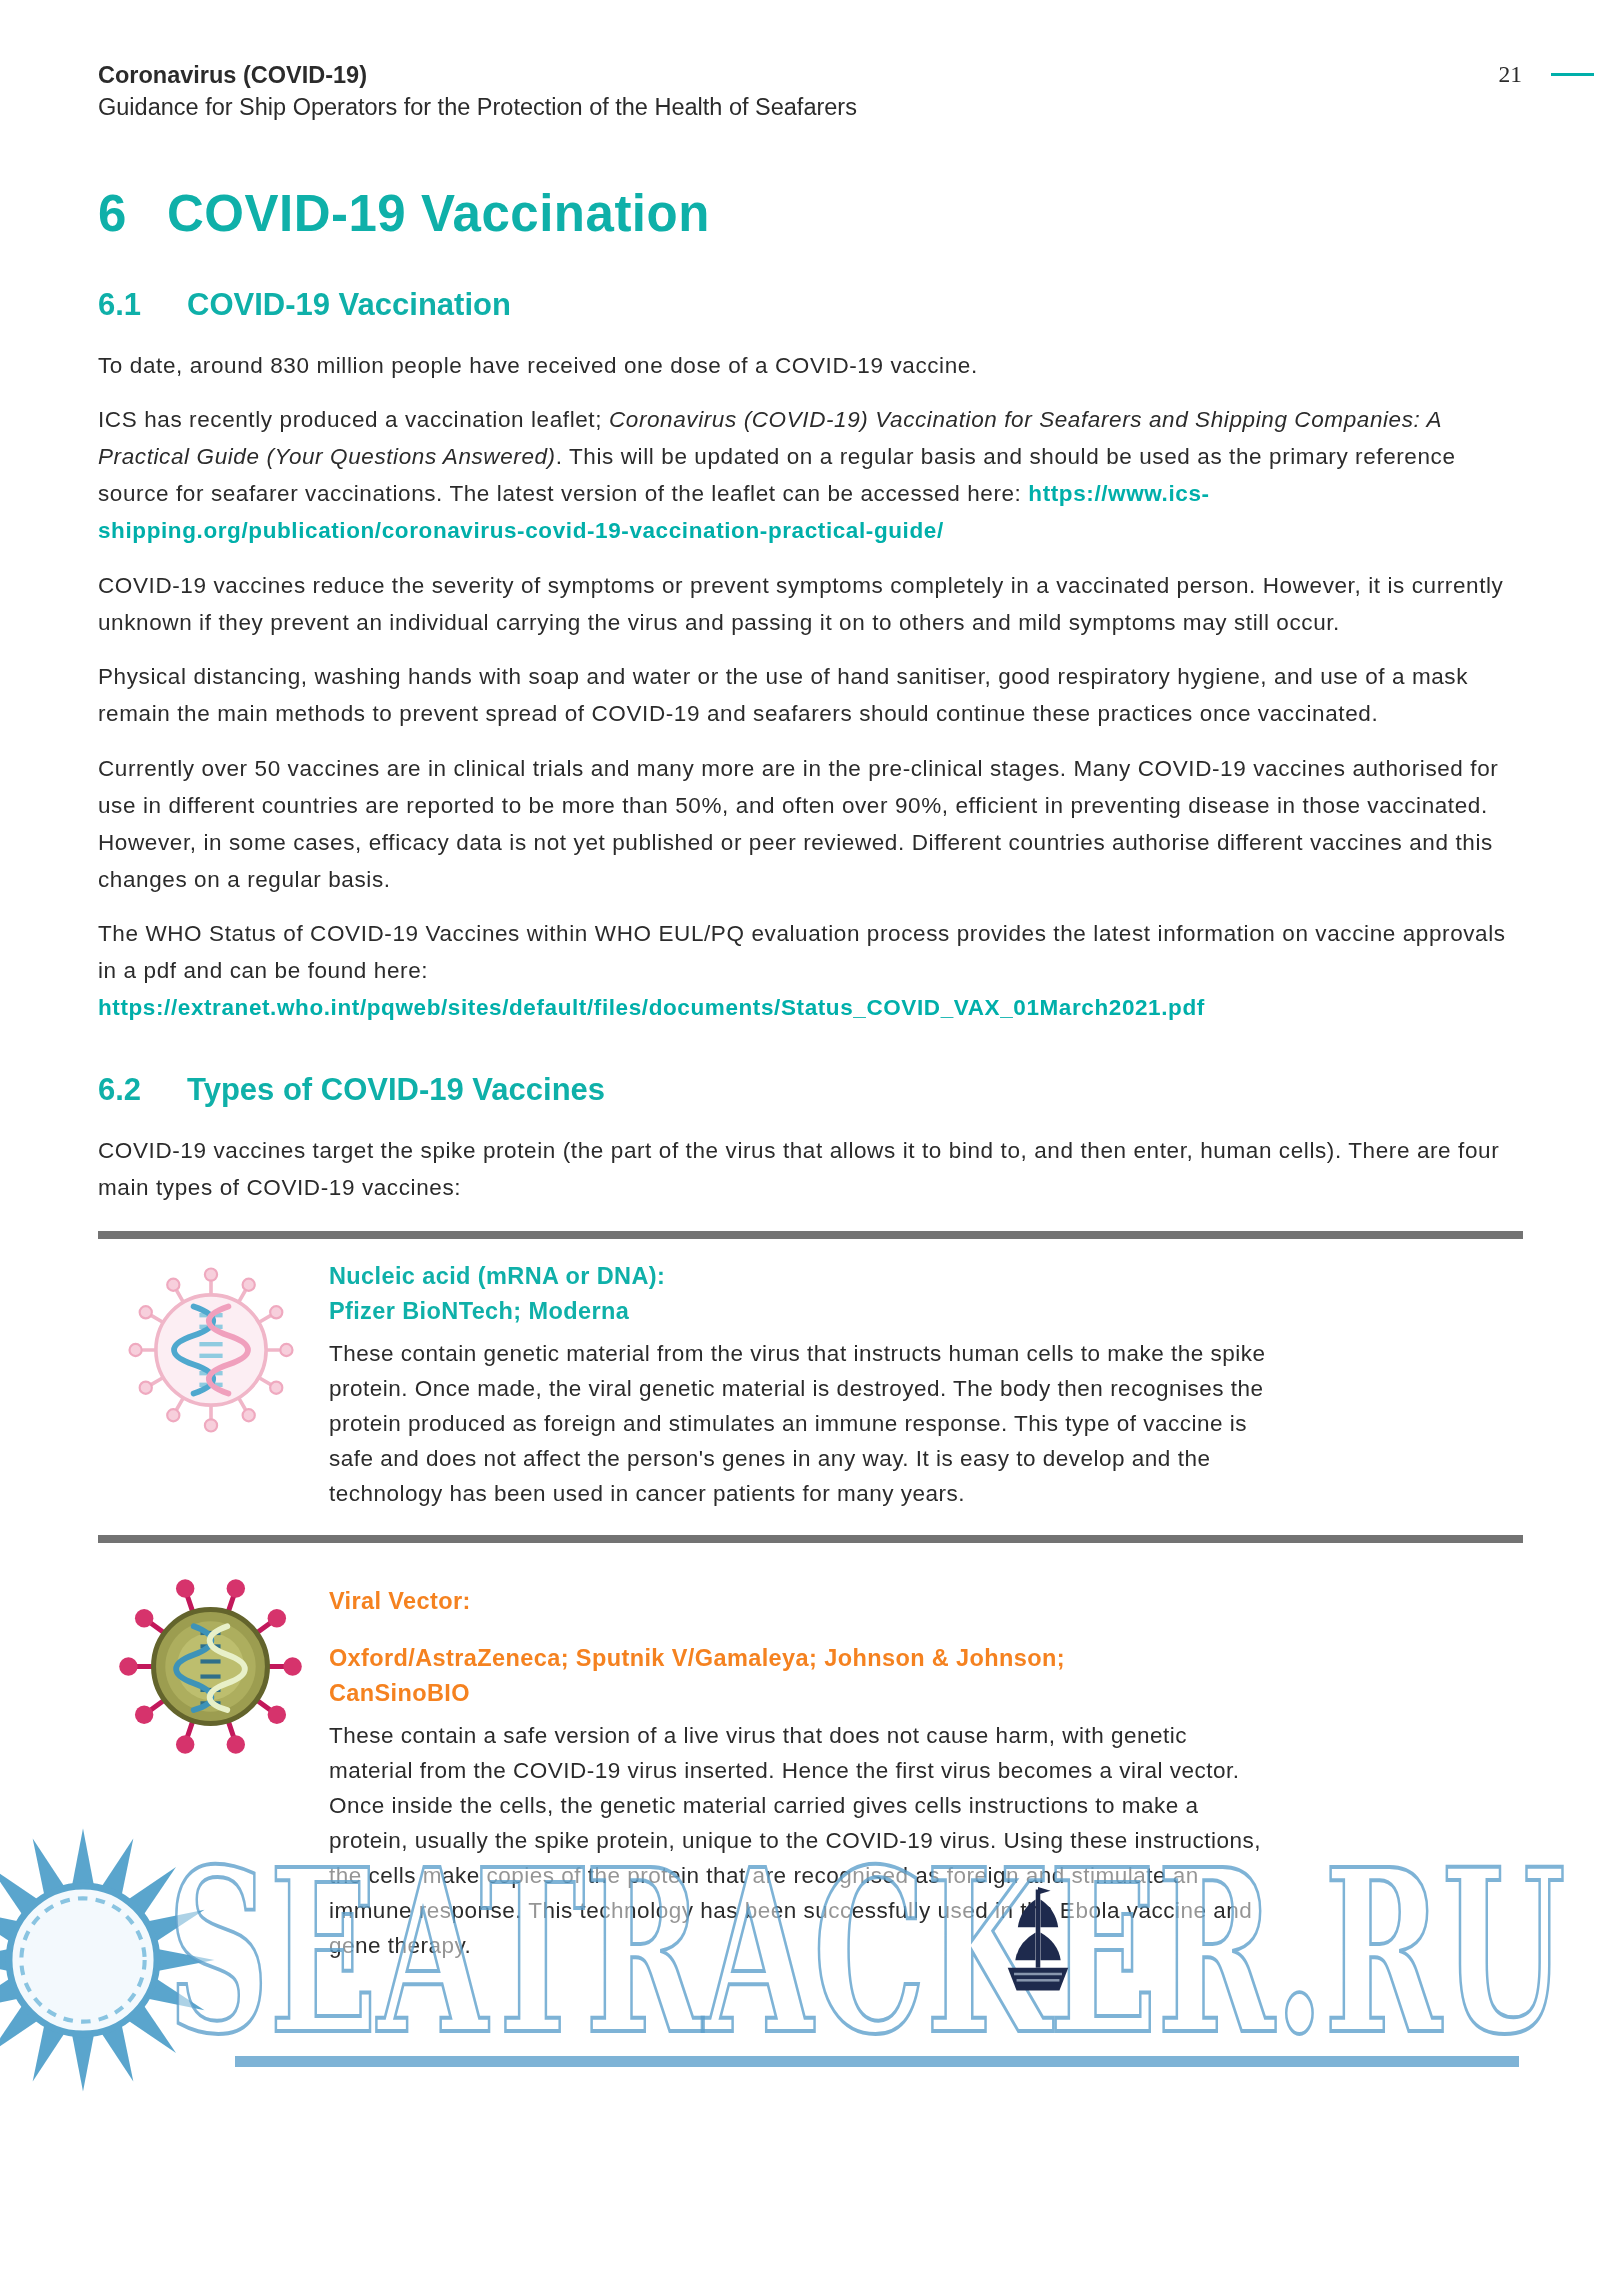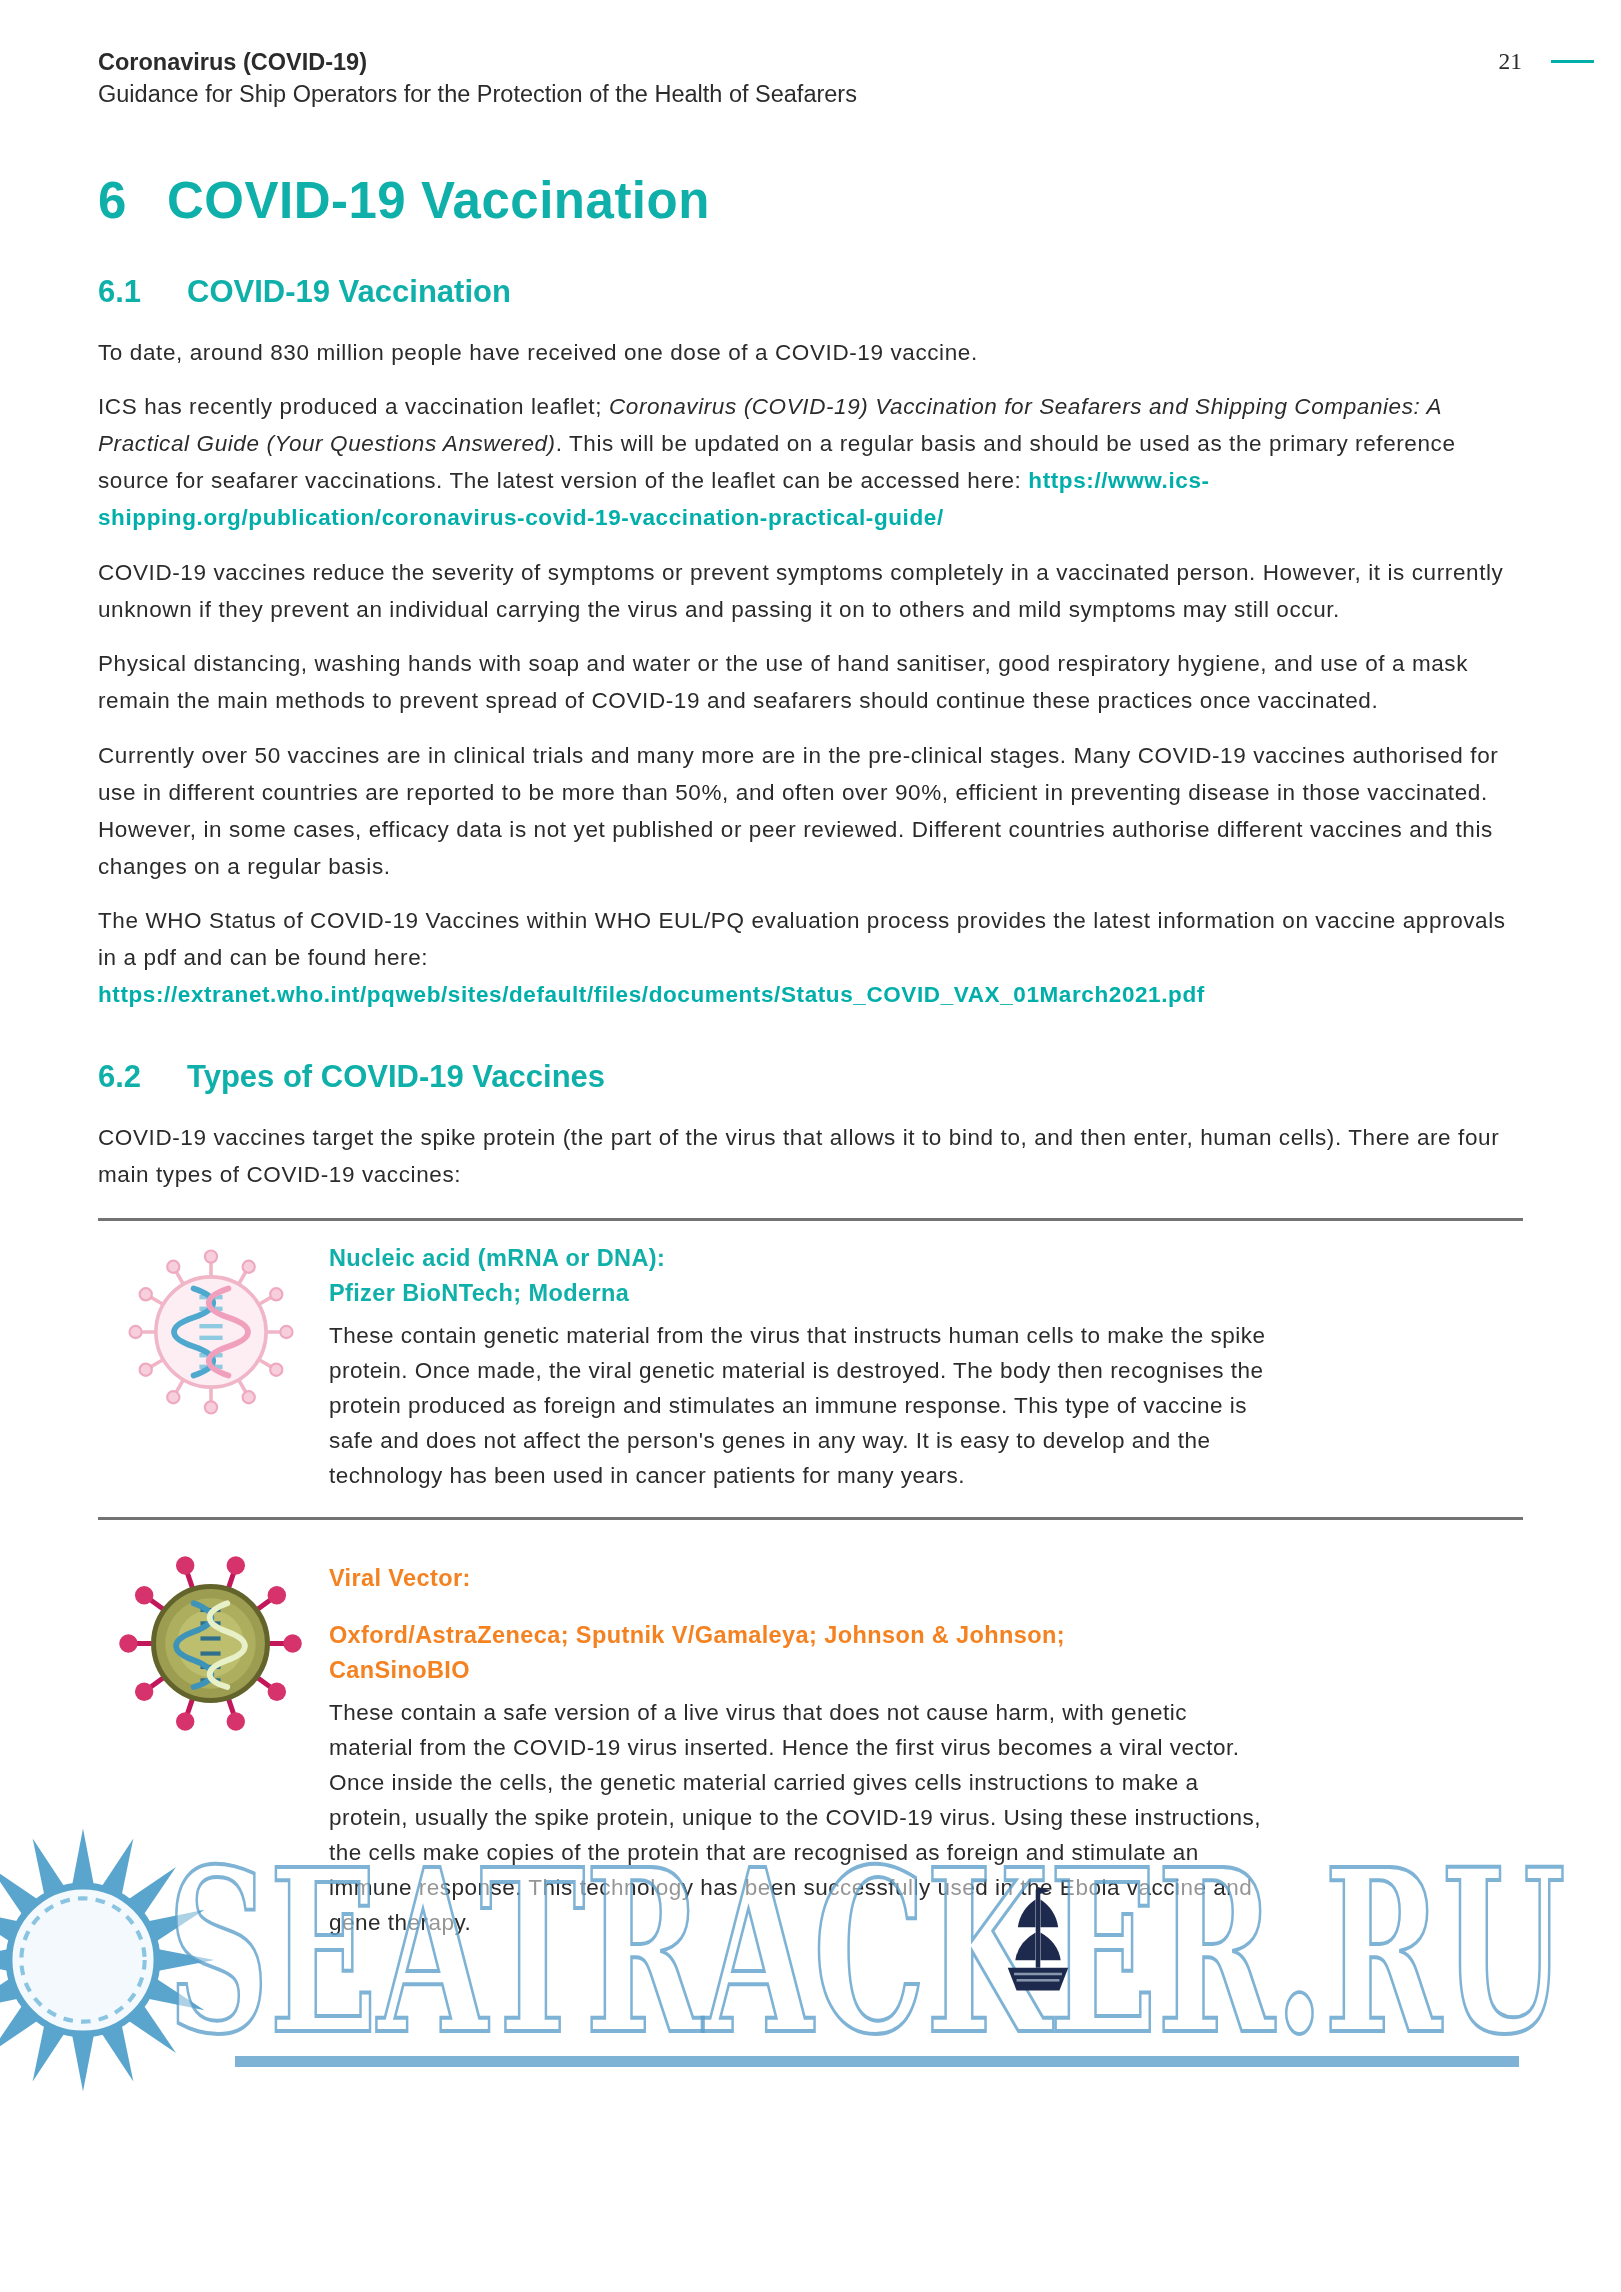--- a/index.html
+++ b/index.html
@@ -8,42 +8,42 @@
     width:1621px;height:2293px;
     background:#ffffff;
     font-family:"Liberation Sans", sans-serif;
     color:#2b2b2b;
     overflow:hidden;
     margin:0 auto;
   }
   .content{position:relative;z-index:1;padding:0 98px;}
 
   
-  .doc-header{display:flex;justify-content:space-between;align-items:flex-start;padding-top:46px;}
+  .doc-header{display:flex;justify-content:space-between;align-items:flex-start;padding-top:59px;}
   .doc-header-left .doc-title{font-weight:bold;font-size:23.5px;line-height:32px;}
   .doc-header-left .doc-subtitle{font-size:23.5px;line-height:32px;font-weight:400;text-align:center;}
   .page-no-wrap{display:flex;align-items:center;margin-top:2px;font-family:Liberation Serif, serif;}
   .page-no{font-size:23.5px;}
   .page-dash{width:43px;height:3.9px;background:#00AFAA;margin-left:29px;margin-right:-71px;}
 
   
   .h1-row{display:flex;margin-top:63px;color:#0FB0A9;font-weight:bold;font-size:51px;line-height:55px;letter-spacing:0.5px;}
   .h1-num{width:69px;flex:0 0 69px;}
   .h2-row{display:flex;margin-top:45px;color:#0FB0A9;font-weight:bold;font-size:31px;line-height:37px;gap:20px;}
   .h2-num{width:69px;flex:0 0 69px;}
 
   
   p{margin:17.6px 0 0 0;font-size:22.5px;line-height:37px;letter-spacing:0.6px;}
   p.first{margin-top:23.5px;}
   em{font-style:italic;}
   .link{color:#00AFAA;font-weight:bold;text-decoration:none;overflow-wrap:anywhere;cursor:pointer;}
 
   
   .vaccine-table{margin-top:25.5px;}
-  .vaccine-row{display:flex;border-top:3px solid #737373;padding:19.6px 0 23.5px 0;}
+  .vaccine-row{display:flex;border-top:8px solid #737373;padding:19.6px 0 23.5px 0;}
   .vaccine-icon-col{flex:0 0 225px;display:flex;justify-content:center;align-items:flex-start;padding-top:3.9px;}
   .vaccine-body{flex:1;padding-left:5.9px;}
   .vaccine-title{font-size:23.5px;font-weight:bold;line-height:35px;letter-spacing:0.4px;}
   .vaccine-brands{font-size:23.5px;font-weight:bold;line-height:35px;letter-spacing:0.4px;max-width:882px;}
   .teal-text{color:#0FB0A9;}
   .orange-text{color:#F58220;margin-top:22px;}
   .vaccine-desc{margin-top:7px;font-size:22.5px;line-height:35px;letter-spacing:0.5px;max-width:941px;}
 
   
   .watermark{position:absolute;left:0;top:1813px;width:1621px;height:323px;z-index:5;pointer-events:none;}

